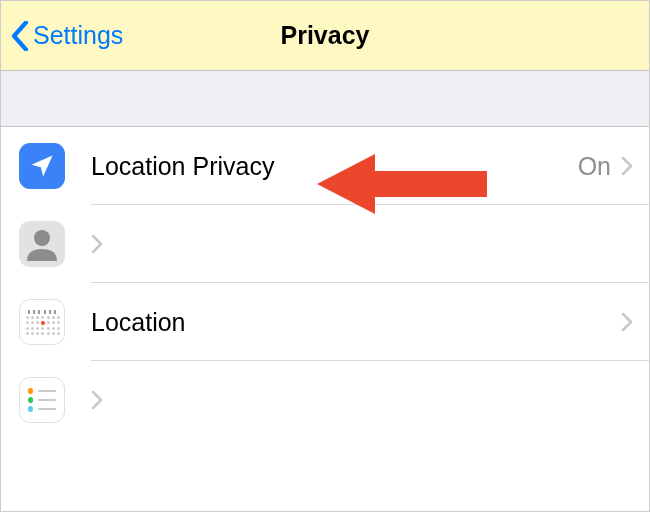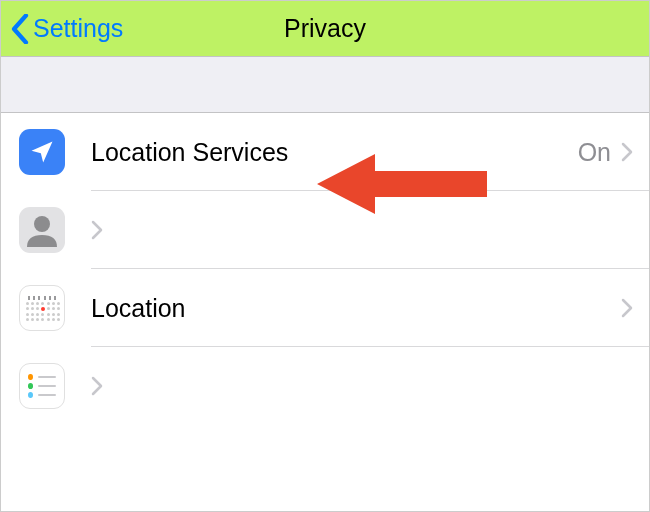--- a/index.html
+++ b/index.html
@@ -6,22 +6,22 @@
     body {
       font-family: -apple-system, "Helvetica Neue", Helvetica, Arial, sans-serif;
       width: 650px;
       height: 512px;
       background: #fff;
       overflow: hidden;
       border: 1px solid #ccc;
       position: relative;
     }
     .nav-bar {
-      height: 56px;
-      background: #bef264;
+      height: 70px;
+      background: #fef9c3;
       border-bottom: 1px solid #c3c3c5;
       display: flex;
       align-items: center;
       position: relative;
     }
     .back-button {
       display: flex;
       align-items: center;
       color: #007aff;
       font-size: 25px;
@@ -30,21 +30,21 @@
       position: absolute;
       left: 0;
     }
     .back-chevron {
       width: 18px;
       height: 30px;
       margin-right: 4px;
     }
     .nav-title {
       font-size: 25px;
-      font-weight: 400;
+      font-weight: 700;
       color: #000;
       position: absolute;
       left: 50%;
       transform: translateX(-50%);
     }
     .section-gap {
       height: 56px;
       background: #efeff4;
       border-bottom: 1px solid #c3c3c5;
     }
@@ -134,21 +134,21 @@
 <div class="section-gap"></div>
 
 <div class="list">
 
   <div class="list-row">
     <div class="app-icon ic-location">
       <svg viewBox="0 0 24 24" width="28" height="28">
         <path d="M3 11 L21 3 L13 21 L11 13 Z" fill="#fff"></path>
       </svg>
     </div>
-    <span class="row-label">Location Services</span>
+    <span class="row-label">Location Privacy</span>
     <span class="row-status">On</span>
     <svg class="chevron-right" viewBox="0 0 12 20">
       <polyline points="2,2 10,10 2,18" fill="none" stroke="#c7c7cc" stroke-width="2.5" stroke-linecap="round" stroke-linejoin="round"></polyline>
     </svg>
   </div>
 
   <div class="list-row">
     <div class="app-icon ic-contacts">
       <svg viewBox="0 0 46 46" width="46" height="46">
         <circle cx="23" cy="17" r="8" fill="#8c8c8e"></circle>

